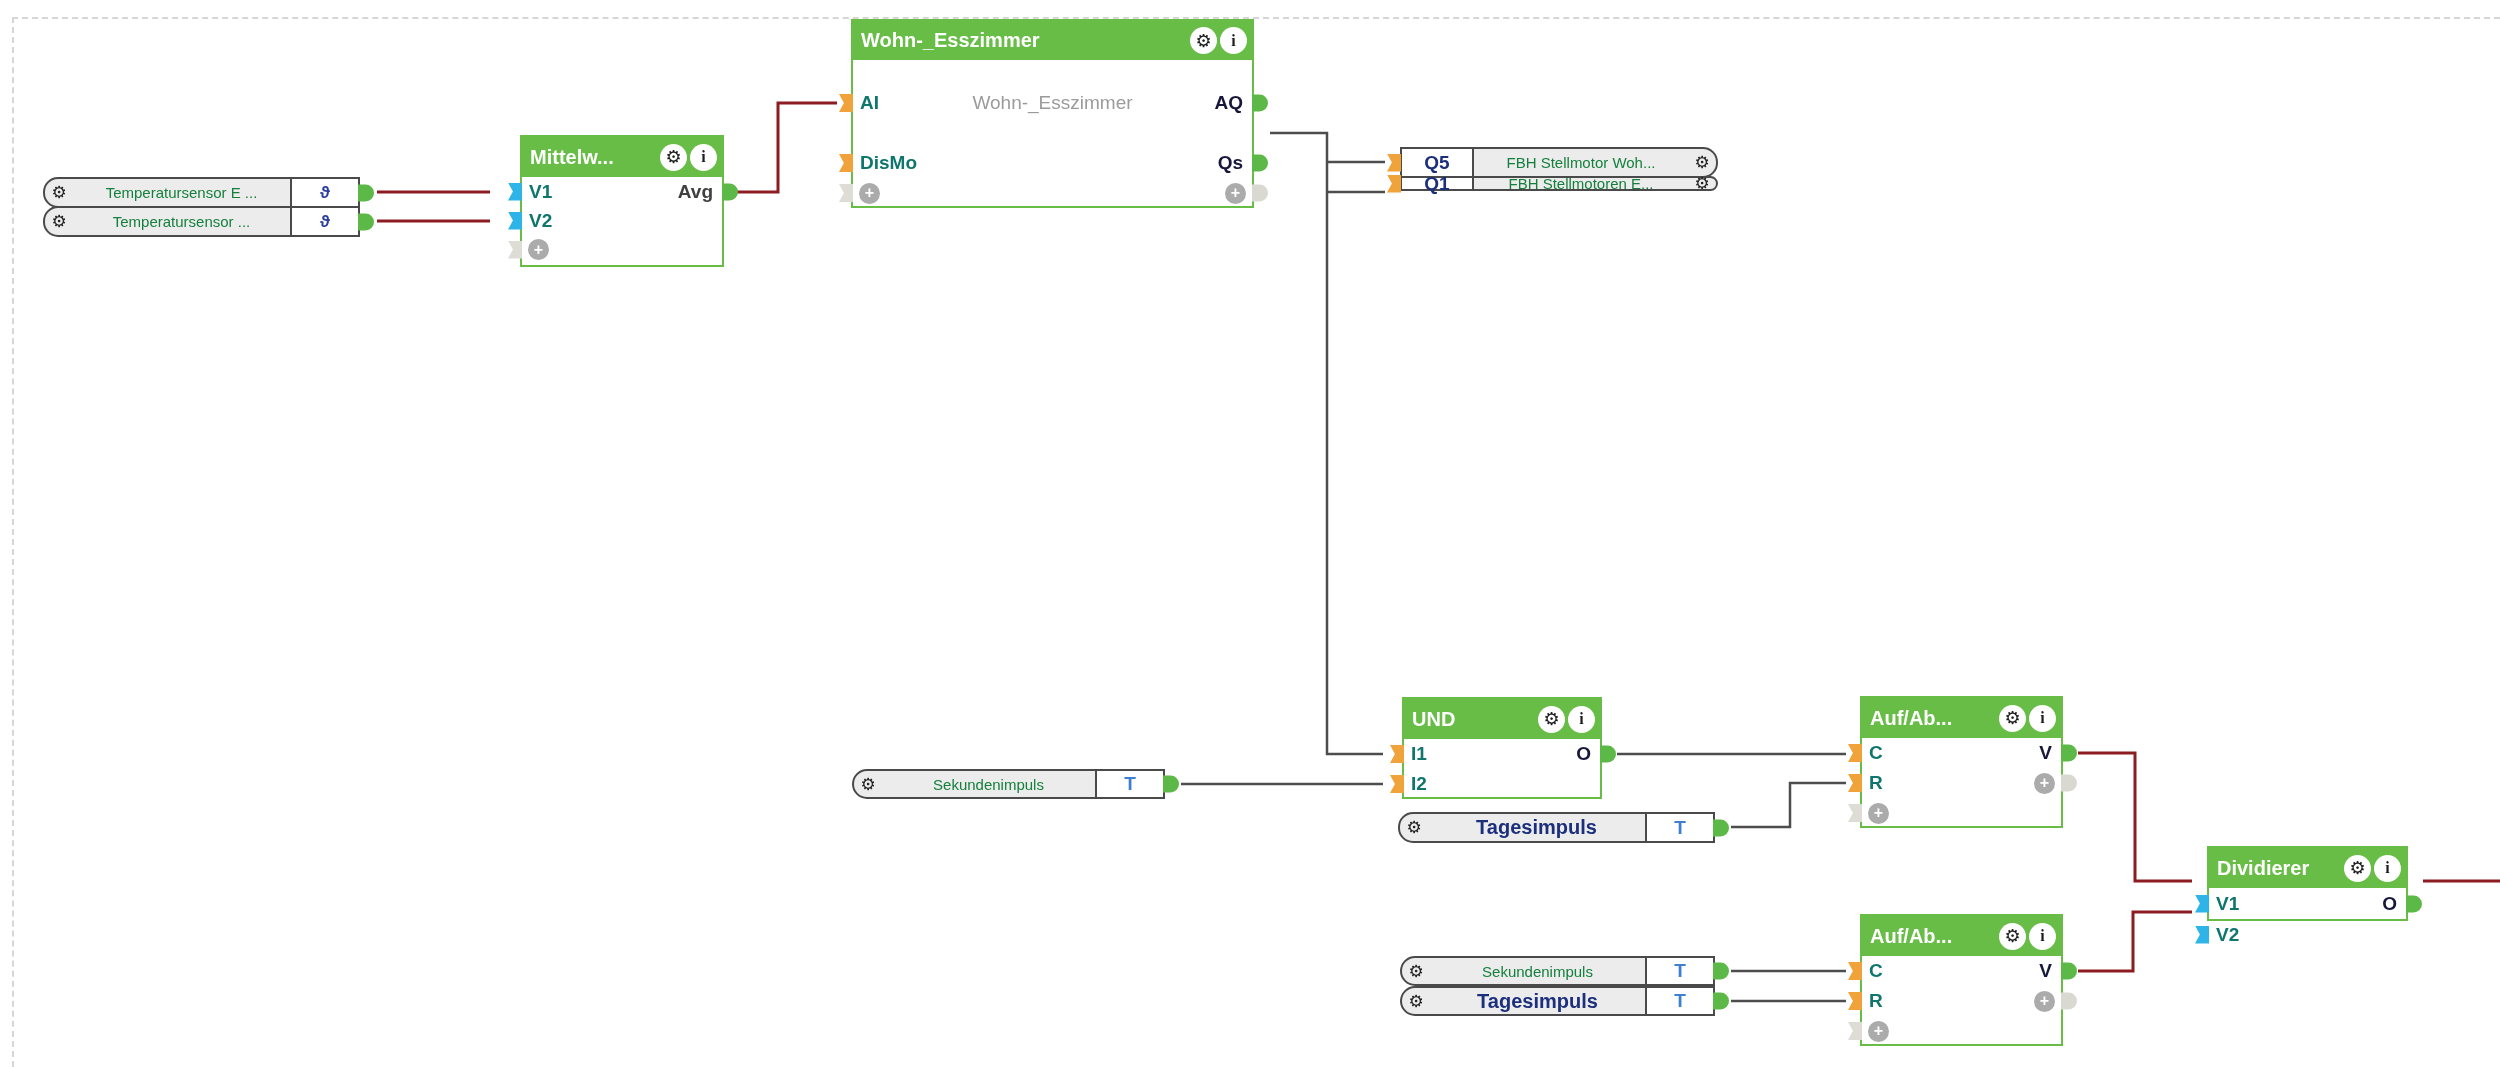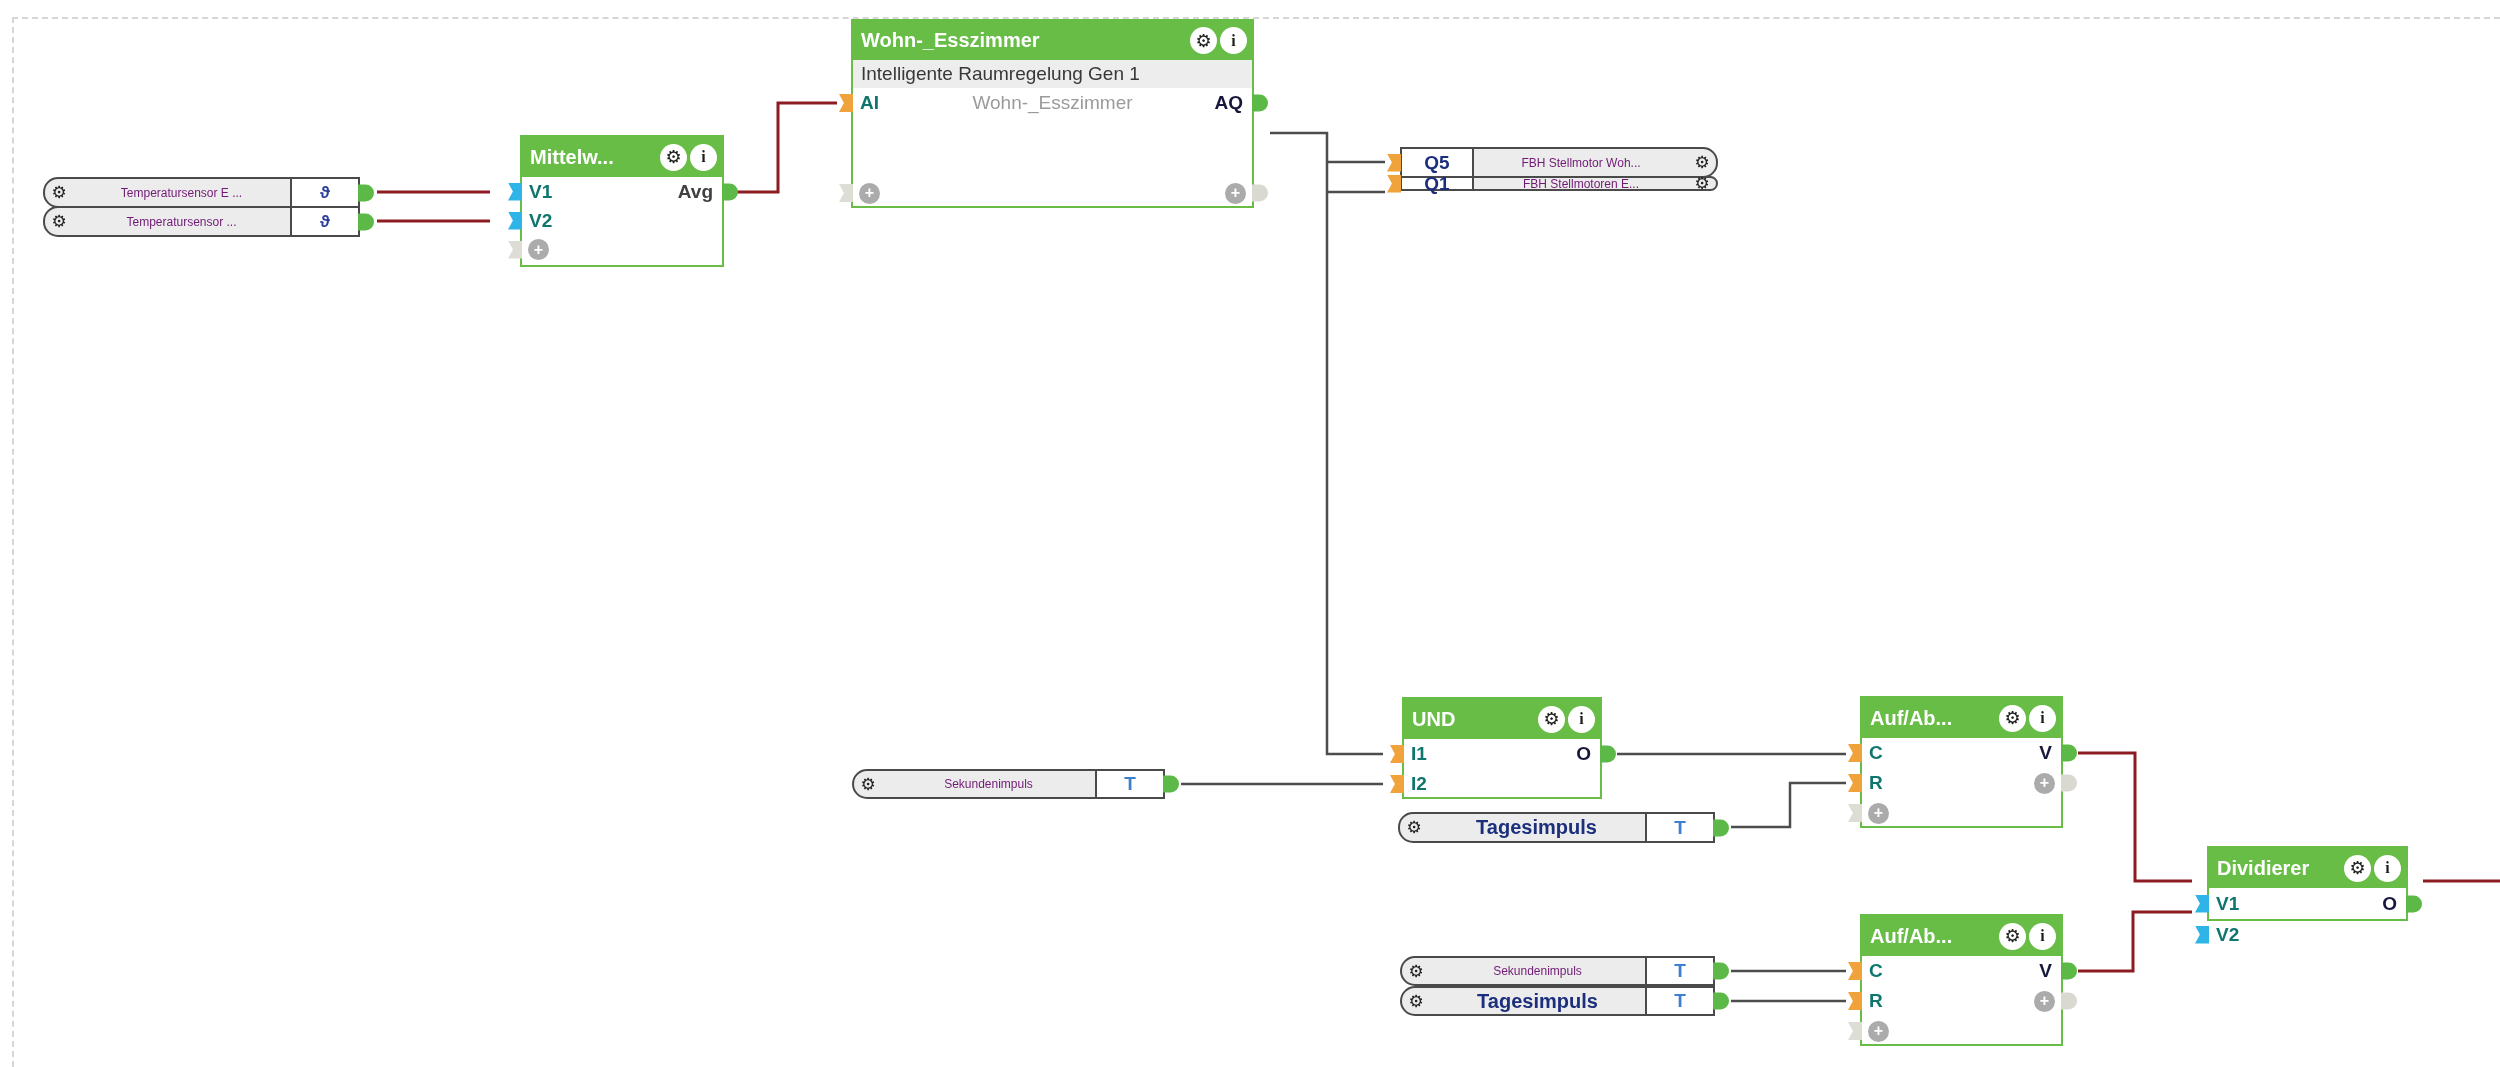--- a/index.html
+++ b/index.html
@@ -44,21 +44,21 @@
            margin-left:6px;flex:0 0 auto;}
   .plusbtn.right{margin-left:auto;margin-right:6px;}
   
   .iorow{position:absolute;z-index:2;display:flex;align-items:stretch;box-sizing:border-box;
          border:2px solid #4a4a4a;background:#ececec;}
   .iorow.leftcap{border-radius:15px 0 0 15px;}
   .iorow.rightcap{border-radius:0 15px 15px 0;}
   .rowgear{width:28px;display:flex;align-items:center;justify-content:center;
            color:#222222;font-size:17px;flex:0 0 auto;}
   .rowlabel{flex:1;display:flex;align-items:center;justify-content:center;
-            font-size:12px;color:#701a75;white-space:nowrap;overflow:hidden;}
+            font-size:15px;color:#15803d;white-space:nowrap;overflow:hidden;}
   .rowlabel.big{font-size:20px;font-weight:bold;color:#1c2f7d;}
   .rowval{width:66px;background:#ffffff;border-left:2px solid #4a4a4a;display:flex;
           align-items:center;justify-content:center;flex:0 0 auto;}
   .rowval .theta{font-size:17px;font-weight:bold;color:#2c3f9d;}
   .rowval .tchar{font-size:19px;font-weight:bold;color:#3d7fd0;}
   .portcell{width:70px;background:#ffffff;border-right:2px solid #4a4a4a;display:flex;
             align-items:center;justify-content:center;font-size:19px;font-weight:bold;
             color:#1c2f7d;flex:0 0 auto;}
 </style>
 </head>
@@ -134,26 +134,31 @@
   </div>
 
   <div class="fblock" style="left:851px;top:19px;width:403px;height:189px">
     <div class="bhead" style="height:39px">
       <span class="btitle">Wohn-_Esszimmer</span>
       <span class="hicons">
         <span class="hicon gear">⚙</span>
         <span class="hicon info">i</span>
       </span>
     </div>
-    <div class="subhead" style="top:39px;height:28px">Intelligente Raumregelung Gen 1</div>
     <div class="brow" style="top:67px;height:30px">
       <span class="tab orange"></span>
       <span class="pl">AI</span>
       <span class="pc">Wohn-_Esszimmer</span>
       <span class="pr">AQ</span>
+      <span class="nub green"></span>
+    </div>
+    <div class="brow" style="top:127px;height:30px">
+      <span class="tab orange"></span>
+      <span class="pl">DisMo</span>
+      <span class="pr">Qs</span>
       <span class="nub green"></span>
     </div>
     <div class="brow" style="top:157px;height:30px">
       <span class="tab gray"></span>
       <span class="plusbtn">+</span>
       <span class="plusbtn right">+</span>
       <span class="nub gray"></span>
     </div>
   </div>
 

